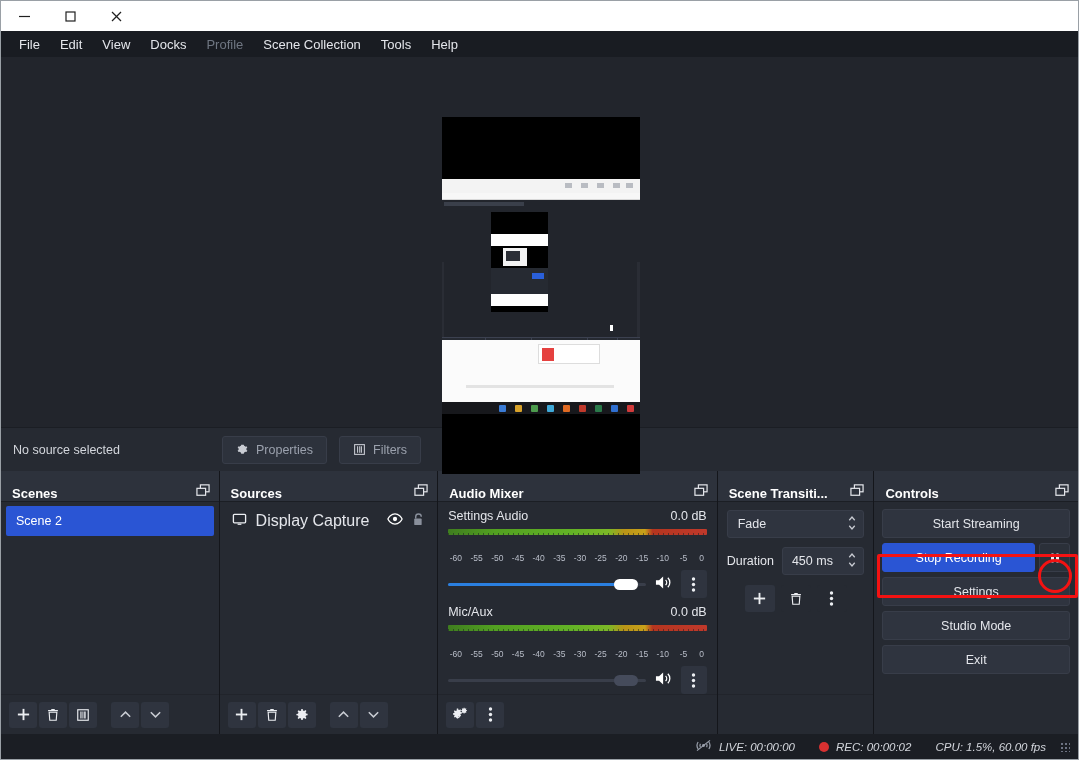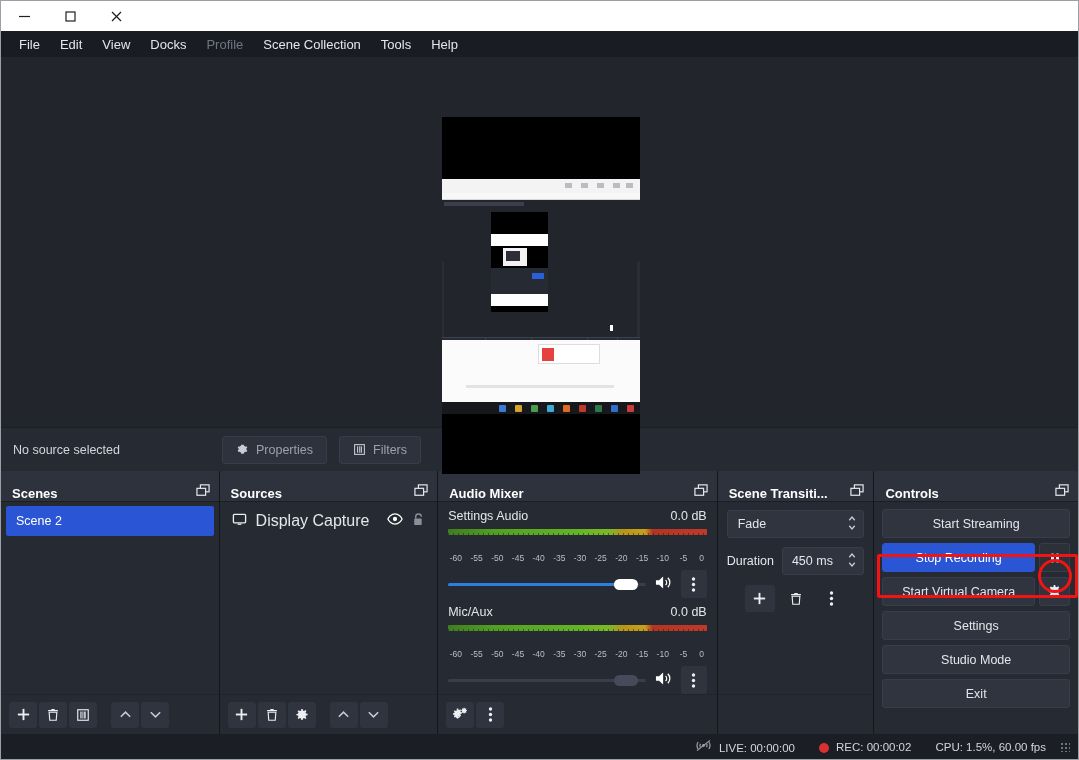--- a/index.html
+++ b/index.html
@@ -235,21 +235,21 @@
   }
   .annot-circle {
     position: absolute; border: 3px solid #f41212; border-radius: 50%; pointer-events: none;
   }
 
   
   .statusbar {
     flex: 0 0 25px; background: #1b1e24; display: flex; align-items: center;
     justify-content: flex-end; gap: 0; padding-right: 8px; font-size: 11.5px; color: #d3d6dc;
   }
-  .sb-group { display: flex; align-items: flex-end; gap: 7px; margin-left: 24px; }
+  .sb-group { display: flex; align-items: center; gap: 7px; margin-left: 24px; font-style: italic; }
   .rec-dot { width: 10px; height: 10px; border-radius: 50%; background: #d83131; }
   .grip { width: 10px; height: 10px; margin-left: 14px;
     background-image: radial-gradient(#6d7382 32%, transparent 33%);
     background-size: 4px 4px; }
 </style>
 </head>
 <body>
 
 <div id="app">
 
@@ -705,29 +705,20 @@
           <div class="ctrl-btn">Start Streaming</div>
           <div class="ctrl-row">
             <div class="ctrl-btn primary">Stop Recording</div>
             <div class="sq-btn dark">
               <svg width="14" height="14" viewBox="0 0 14 14">
                   <rect x="3" y="2.5" width="3" height="9" rx="1" fill="#eceef2"></rect>
                   <rect x="8" y="2.5" width="3" height="9" rx="1" fill="#eceef2"></rect>
                 </svg>
             </div>
           </div>
-          <div class="ctrl-row">
-            <div class="ctrl-btn">Start Virtual Camera</div>
-            <div class="sq-btn">
-              <svg width="15" height="15" viewBox="0 0 16 16">
-                  <circle cx="8" cy="8" r="2.3" fill="none" stroke="#eceef2" stroke-width="1.5"></circle>
-                  <path fill="#eceef2" d="M7.2 1h1.6l.3 1.8 1.3.55 1.5-1 1.15 1.15-1 1.5.55 1.3 1.8.3v1.6l-1.8.3-.55 1.3 1 1.5-1.15 1.15-1.5-1-1.3.55-.3 1.8H7.2l-.3-1.8-1.3-.55-1.5 1L2.95 11.5l1-1.5L3.4 8.7 1.6 8.4V6.8l1.8-.3.55-1.3-1-1.5L4.1 2.55l1.5 1 1.3-.55L7.2 1z"></path>
-                </svg>
-            </div>
-          </div>
           <div class="ctrl-btn">Settings</div>
           <div class="ctrl-btn">Studio Mode</div>
           <div class="ctrl-btn">Exit</div>
         </div>
       </div>
     </div>
 
   </div>
 
   <div class="statusbar">

